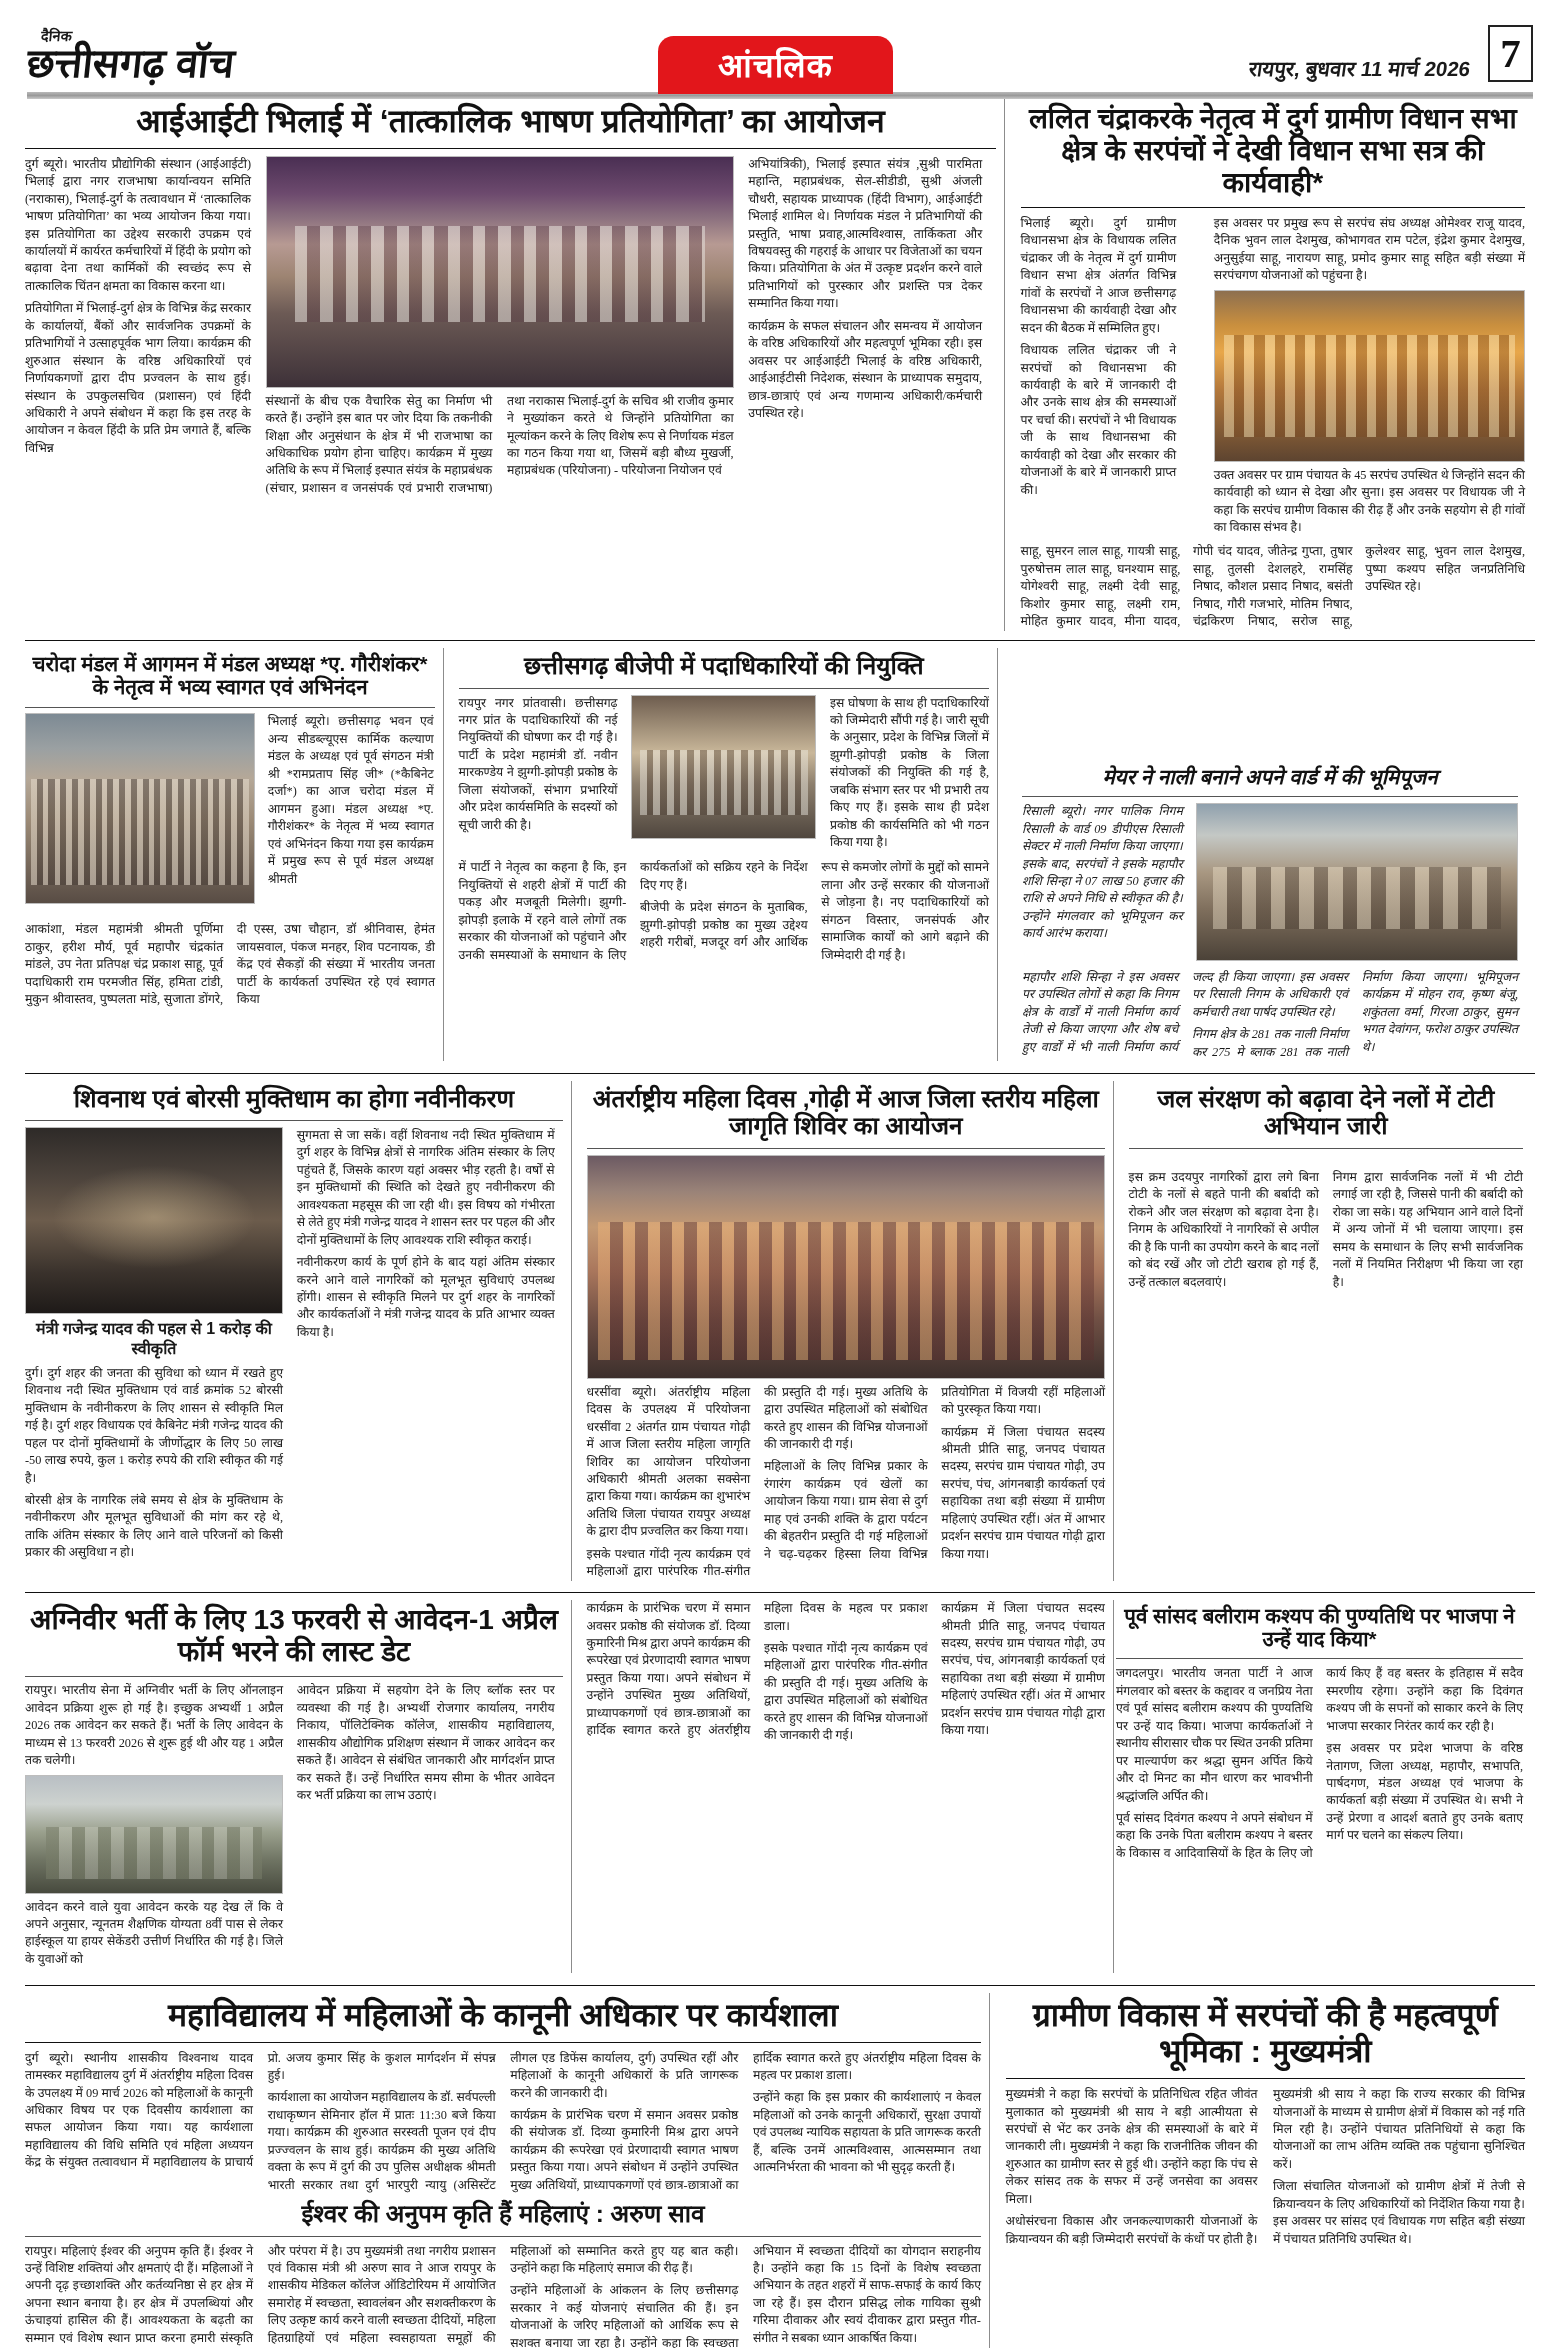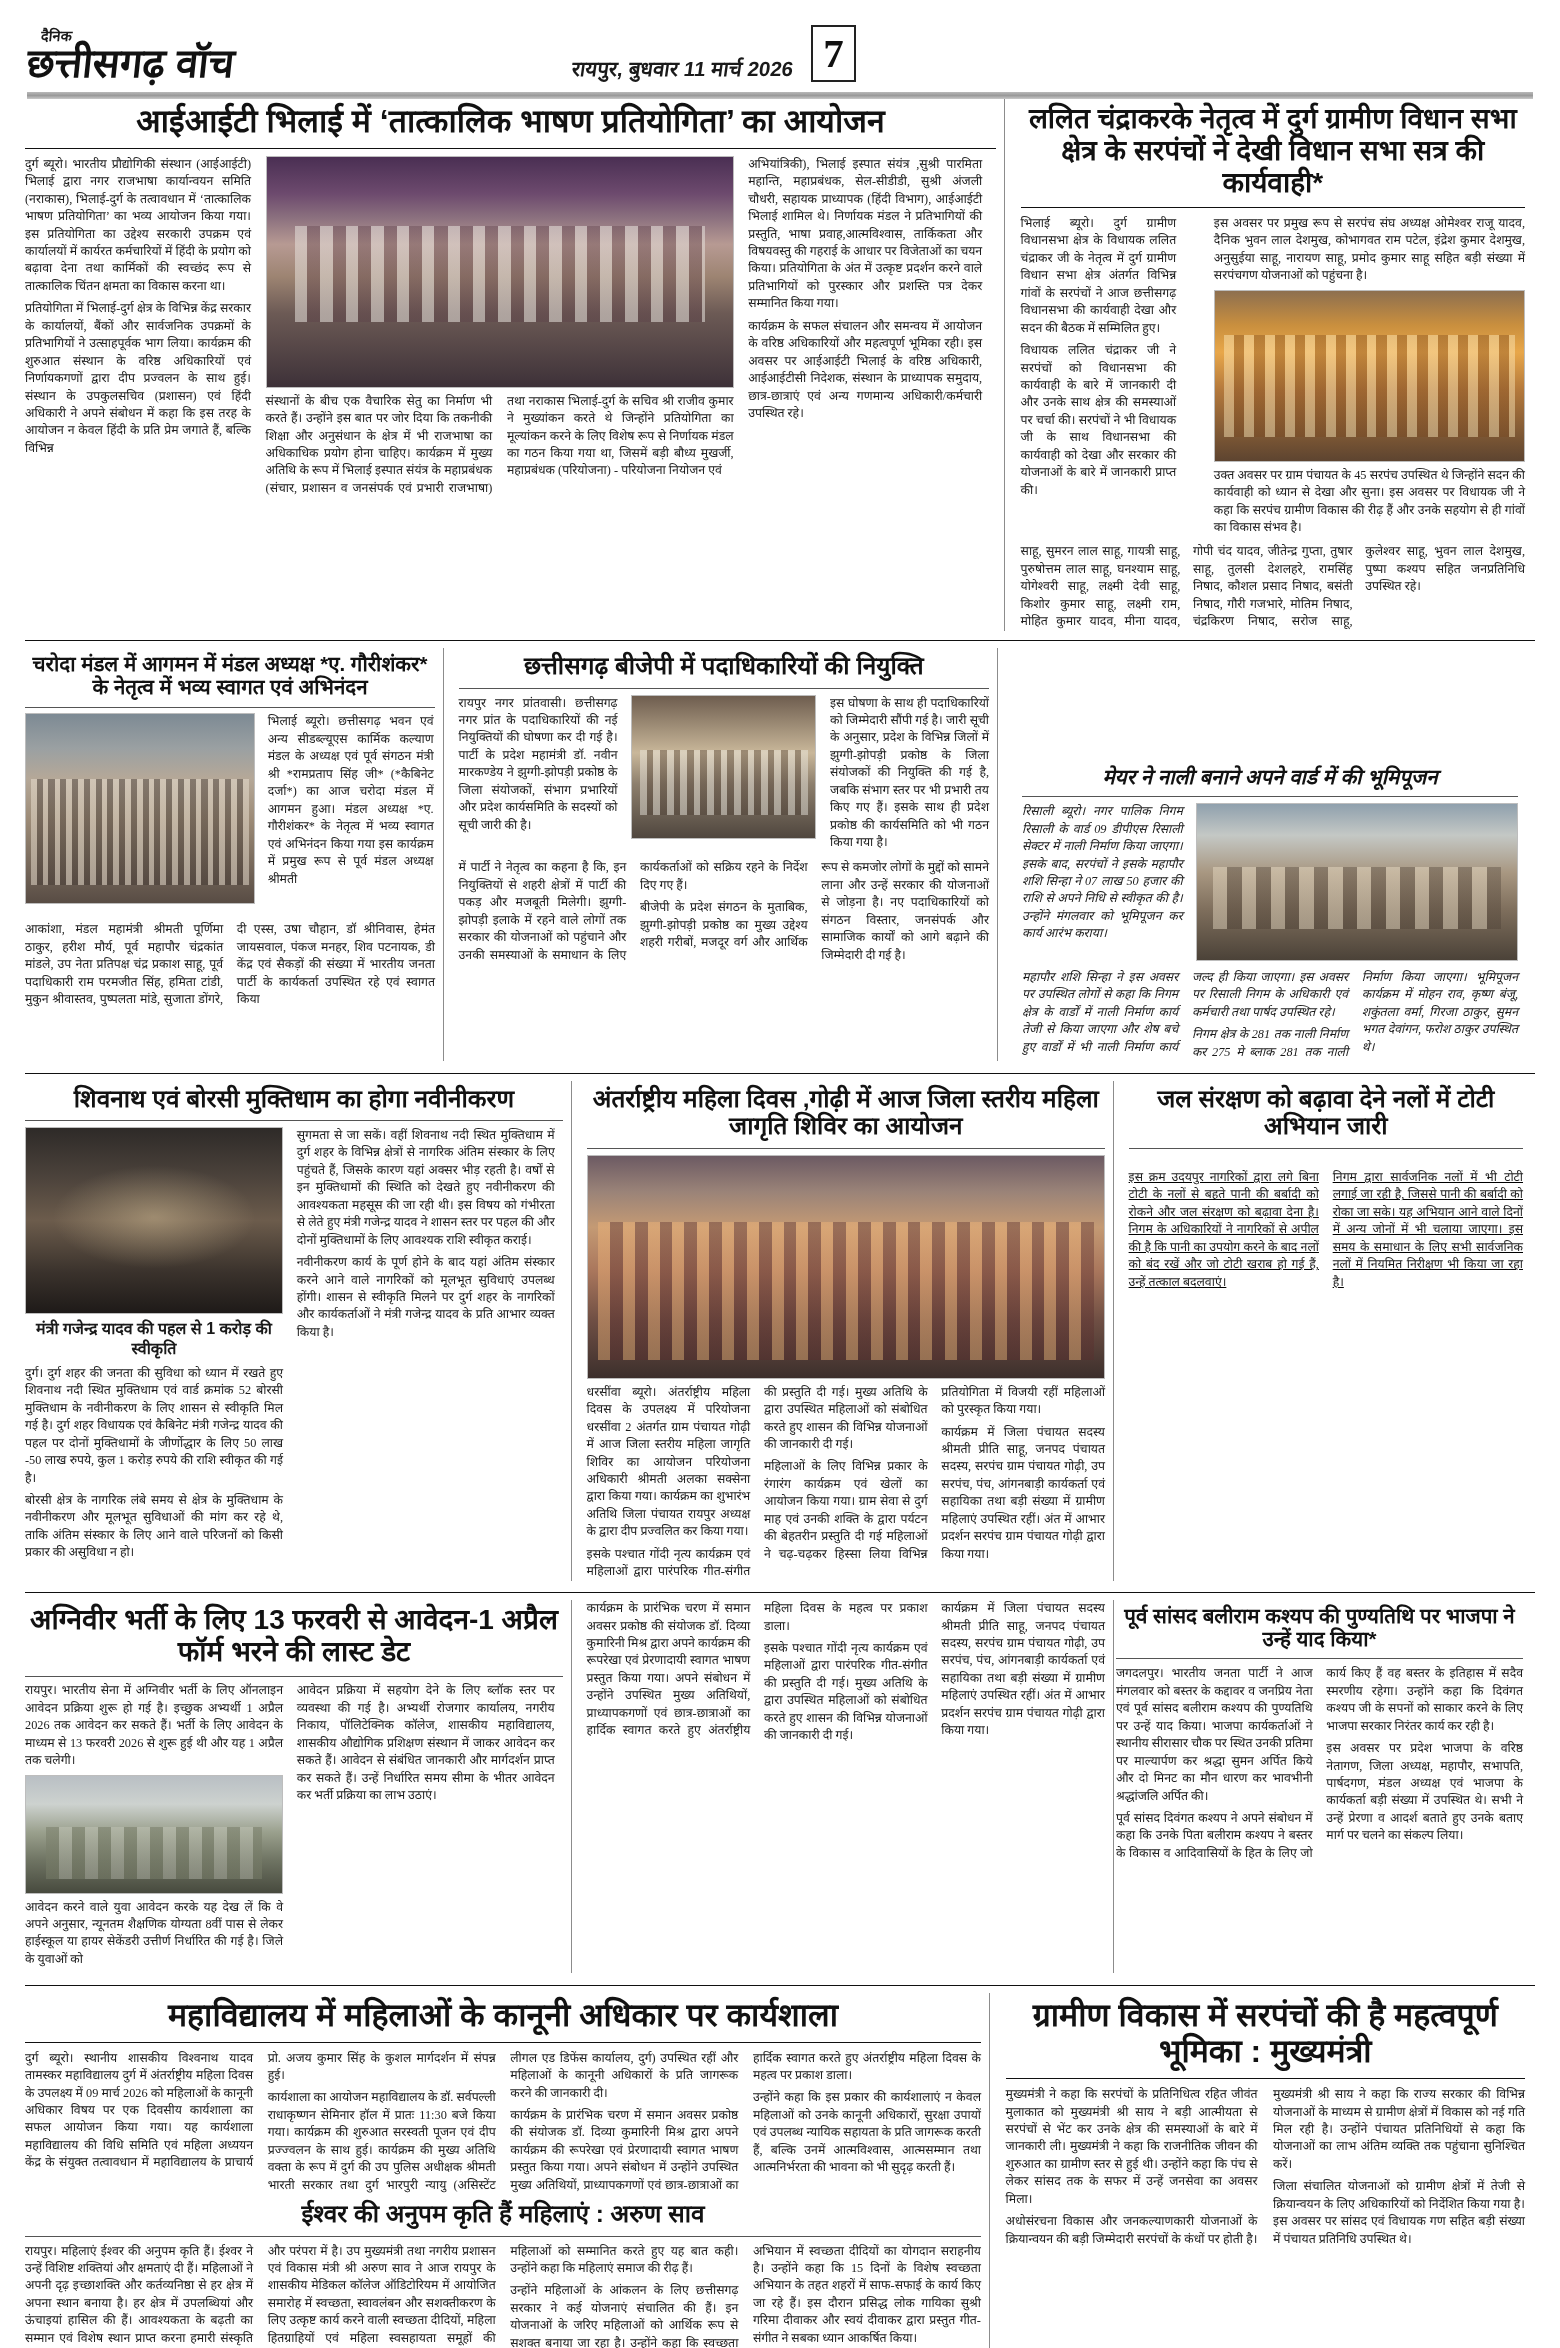--- a/index.html
+++ b/index.html
@@ -167,20 +167,23 @@
 </head>
 <body>
 
 <div class="page">
 
   <div class="masthead">
     <div class="logo-block">
       <div class="logo-small">दैनिक</div>
       <div class="logo-main">छत्तीसगढ़ वॉच</div>
     </div>
+    <div class="masthead-center">
+      <div class="section-tag" style="background: rgb(226, 22, 27);">आंचलिक</div>
+    </div>
     <div class="masthead-right">
       <div class="dateline">रायपुर, बुधवार 11 मार्च 2026</div>
       <div class="page-num">7</div>
     </div>
   </div>
   <div class="masthead-rule"></div>
 
   <div class="content">
 
     <div class="row">
@@ -327,21 +330,21 @@
           <p class="body">धरसींवा ब्यूरो। अंतर्राष्ट्रीय महिला दिवस के उपलक्ष्य में परियोजना धरसींवा 2  अंतर्गत ग्राम पंचायत गोढ़ी में आज जिला स्तरीय महिला जागृति शिविर का आयोजन परियोजना अधिकारी श्रीमती अलका सक्सेना द्वारा किया गया। कार्यक्रम का शुभारंभ अतिथि जिला पंचायत रायपुर अध्यक्ष के द्वारा दीप प्रज्वलित कर किया गया।</p>
           <p class="body">इसके पश्चात गोंदी नृत्य कार्यक्रम एवं महिलाओं द्वारा पारंपरिक गीत-संगीत की प्रस्तुति दी गई। मुख्य अतिथि के द्वारा उपस्थित महिलाओं को संबोधित करते हुए शासन की विभिन्न योजनाओं की जानकारी दी गई।</p>
           <p class="body">महिलाओं के लिए विभिन्न प्रकार के रंगारंग कार्यक्रम एवं खेलों का आयोजन किया गया। ग्राम सेवा से दुर्ग माह एवं उनकी शक्ति के द्वारा पर्यटन की बेहतरीन प्रस्तुति दी गई महिलाओं ने चढ़-चढ़कर हिस्सा लिया विभिन्न प्रतियोगिता में विजयी रहीं महिलाओं को पुरस्कृत किया गया।</p>
           <p class="body">कार्यक्रम में जिला पंचायत सदस्य श्रीमती प्रीति साहू, जनपद पंचायत सदस्य, सरपंच ग्राम पंचायत गोढ़ी, उप सरपंच, पंच, आंगनबाड़ी कार्यकर्ता एवं सहायिका तथा बड़ी संख्या में ग्रामीण महिलाएं उपस्थित रहीं। अंत में आभार प्रदर्शन सरपंच ग्राम पंचायत गोढ़ी द्वारा किया गया।</p>
         </div>
       </div>
 
       <div class="vline" style="width:410px; padding-left:14.6px;">
         <h1 class="head h-md">जल संरक्षण को बढ़ावा देने नलों में टोटी अभियान जारी</h1>
         <hr class="sep-thin">
-        <div style="column-count:2; column-gap:13.7px; margin-top:20px;text-decoration:underline;">
+        <div style="column-count:2; column-gap:13.7px; margin-top:20px;">
           <p class="body">इस क्रम उदयपुर नागरिकों द्वारा लगे बिना टोटी के नलों से बहते पानी की बर्बादी को रोकने और जल संरक्षण को बढ़ावा देना है। निगम के अधिकारियों ने नागरिकों से अपील की है कि पानी का उपयोग करने के बाद नलों को बंद रखें और जो टोटी खराब हो गई हैं, उन्हें तत्काल बदलवाएं।</p>
           <p class="body">निगम द्वारा सार्वजनिक नलों में भी टोटी लगाई जा रही है, जिससे पानी की बर्बादी को रोका जा सके। यह अभियान आने वाले दिनों में अन्य जोनों में भी चलाया जाएगा। इस समय के समाधान के लिए सभी सार्वजनिक नलों में नियमित निरीक्षण भी किया जा रहा है।</p>
         </div>
       </div>
     </div>
 
     <hr class="sep" style="margin-top:11.7px;">
 
     <div class="row">
 

